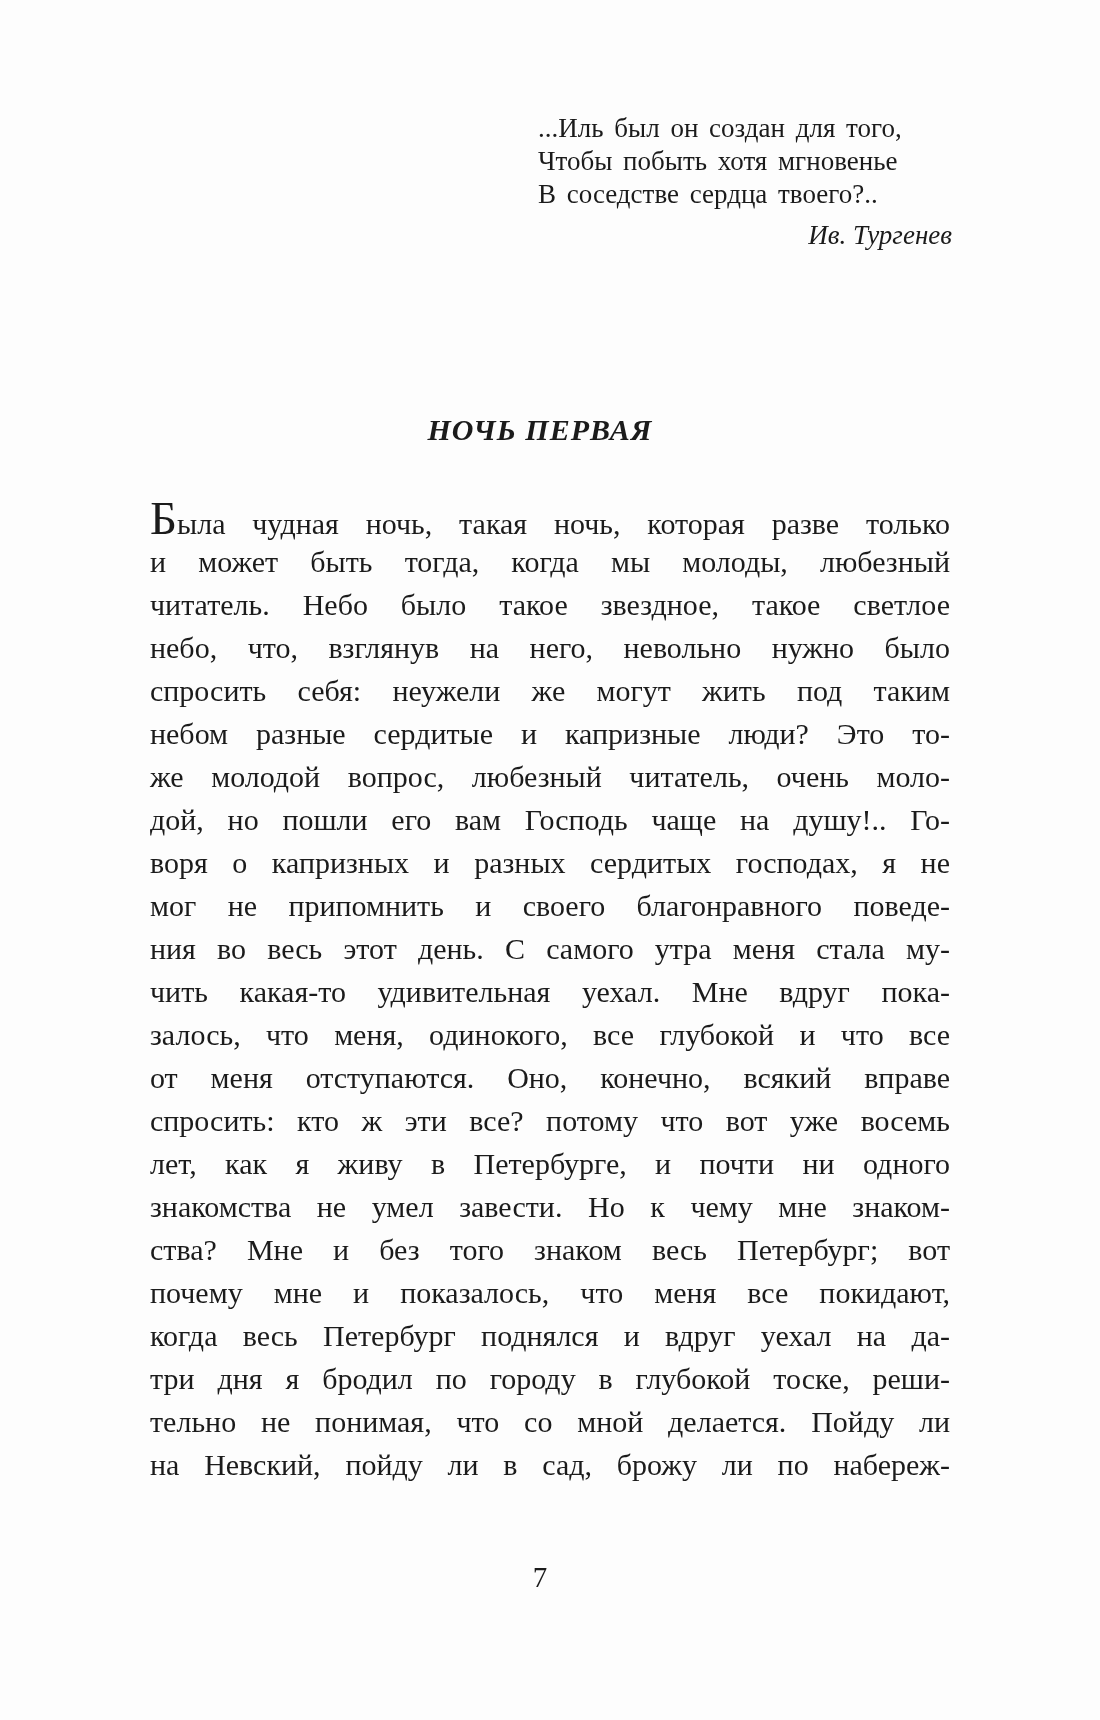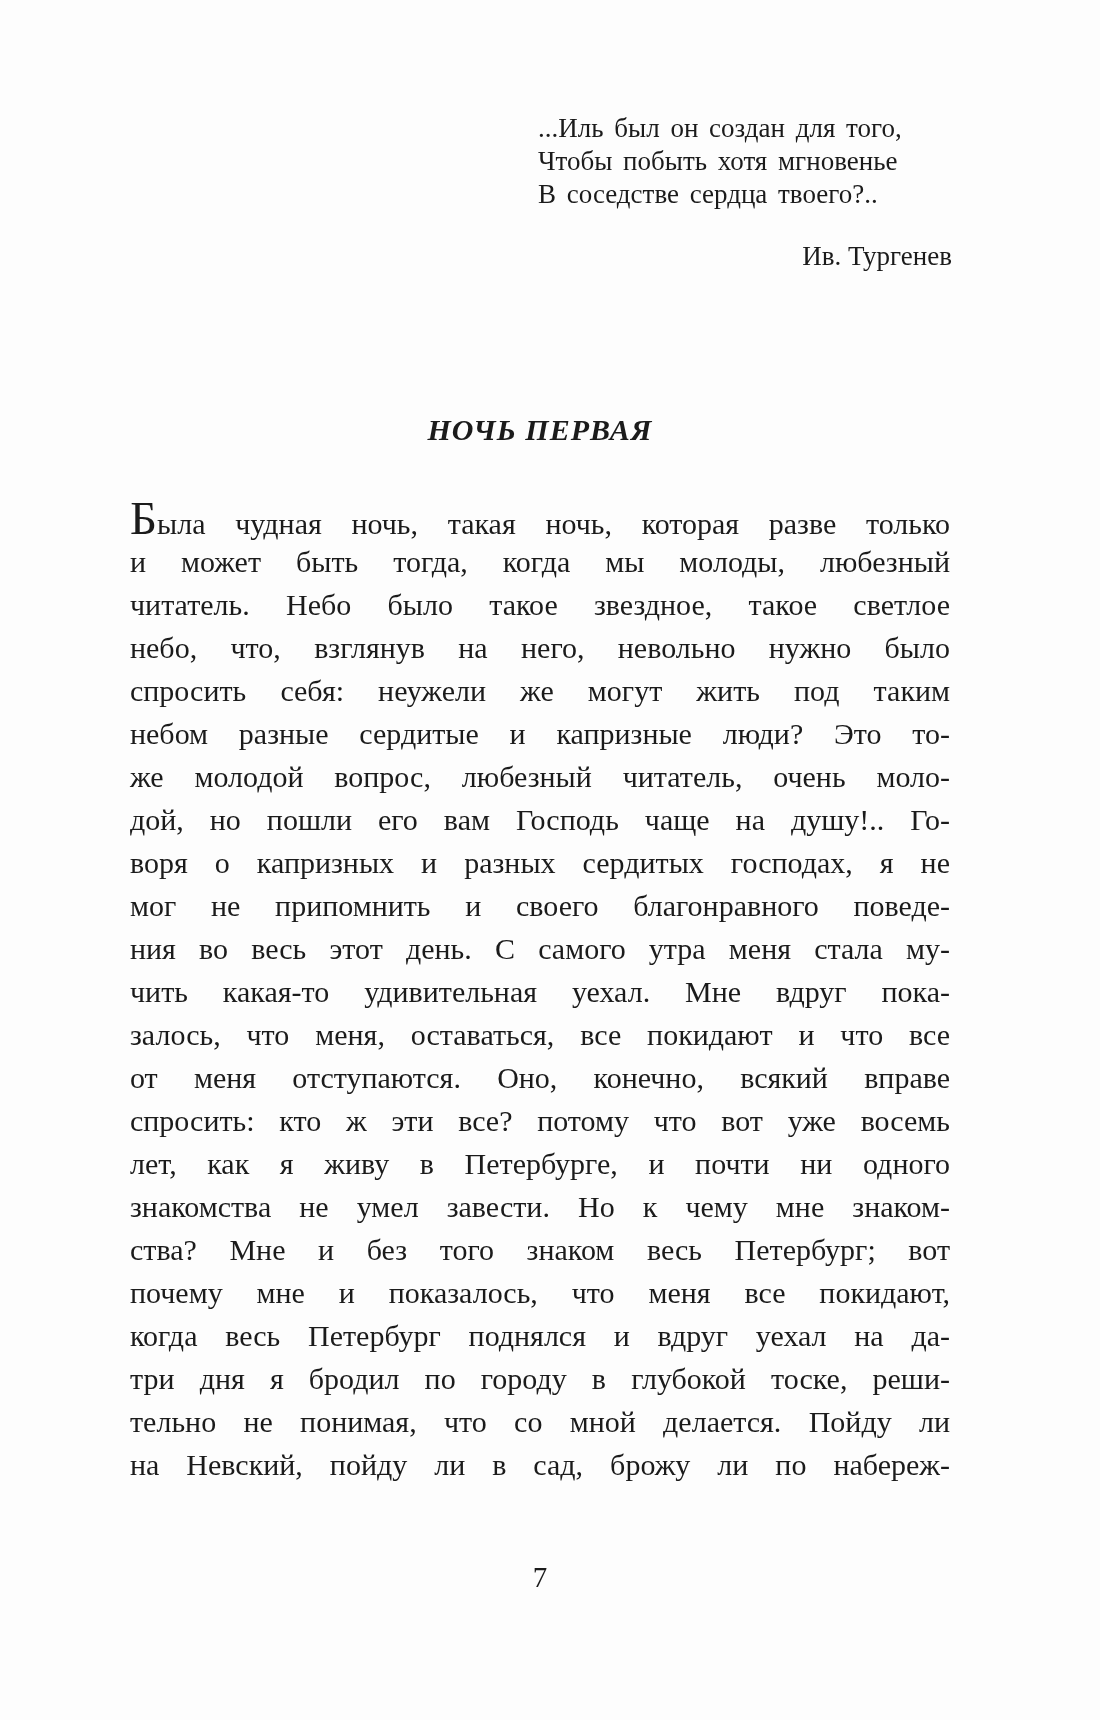--- a/index.html
+++ b/index.html
@@ -26,23 +26,24 @@
     width: 414px;
   }
   .epigraph-line {
     font-size: 27px;
     line-height: 33px;
     word-spacing: 4px;
     white-space: nowrap;
     text-align: left;
   }
   .attribution {
-    margin-top: 29px;
+    margin-top: 8px;
     font-size: 27px;
     line-height: 33px;
+    font-style: italic;
     text-align: right;
   }
   
   .heading {
     position: absolute;
     left: 130px;
     top: 413px;
     width: 820px;
     text-align: center;
     font-weight: bold;
@@ -58,20 +59,21 @@
     top: 497px;
     width: 820px;
   }
   .body-line {
     font-size: 30px;
     line-height: 43px;
     height: 43px;
     text-align: justify;
     text-align-last: justify;
     word-spacing: 2px;
+    margin-left: 20px;
   }
   .drop-initial {
     font-size: 47px;
     line-height: 43px;
     vertical-align: baseline;
   }
   
   .page-number {
     position: absolute;
     left: 130px;
@@ -107,21 +109,21 @@
         <div class="body-line">читатель. Небо было такое звездное, такое светлое</div>
         <div class="body-line">небо, что, взглянув на него, невольно нужно было</div>
         <div class="body-line">спросить себя: неужели же могут жить под таким</div>
         <div class="body-line">небом разные сердитые и капризные люди? Это то-</div>
         <div class="body-line">же молодой вопрос, любезный читатель, очень моло-</div>
         <div class="body-line">дой, но пошли его вам Господь чаще на душу!.. Го-</div>
         <div class="body-line">воря о капризных и разных сердитых господах, я не</div>
         <div class="body-line">мог не припомнить и своего благонравного поведе-</div>
         <div class="body-line">ния во весь этот день. С самого утра меня стала му-</div>
         <div class="body-line">чить какая-то удивительная уехал. Мне вдруг пока-</div>
-        <div class="body-line">залось, что меня, оставаться, все покидают и что все</div>
+        <div class="body-line">залось, что меня, одинокого, все глубокой и что все</div>
         <div class="body-line">от меня отступаются. Оно, конечно, всякий вправе</div>
         <div class="body-line">спросить: кто ж эти все? потому что вот уже восемь</div>
         <div class="body-line">лет, как я живу в Петербурге, и почти ни одного</div>
         <div class="body-line">знакомства не умел завести. Но к чему мне знаком-</div>
         <div class="body-line">ства? Мне и без того знаком весь Петербург; вот</div>
         <div class="body-line">почему мне и показалось, что меня все покидают,</div>
         <div class="body-line">когда весь Петербург поднялся и вдруг уехал на да-</div>
         <div class="body-line">три дня я бродил по городу в глубокой тоске, реши-</div>
         <div class="body-line">тельно не понимая, что со мной делается. Пойду ли</div>
         <div class="body-line">на Невский, пойду ли в сад, брожу ли по набереж-</div>

